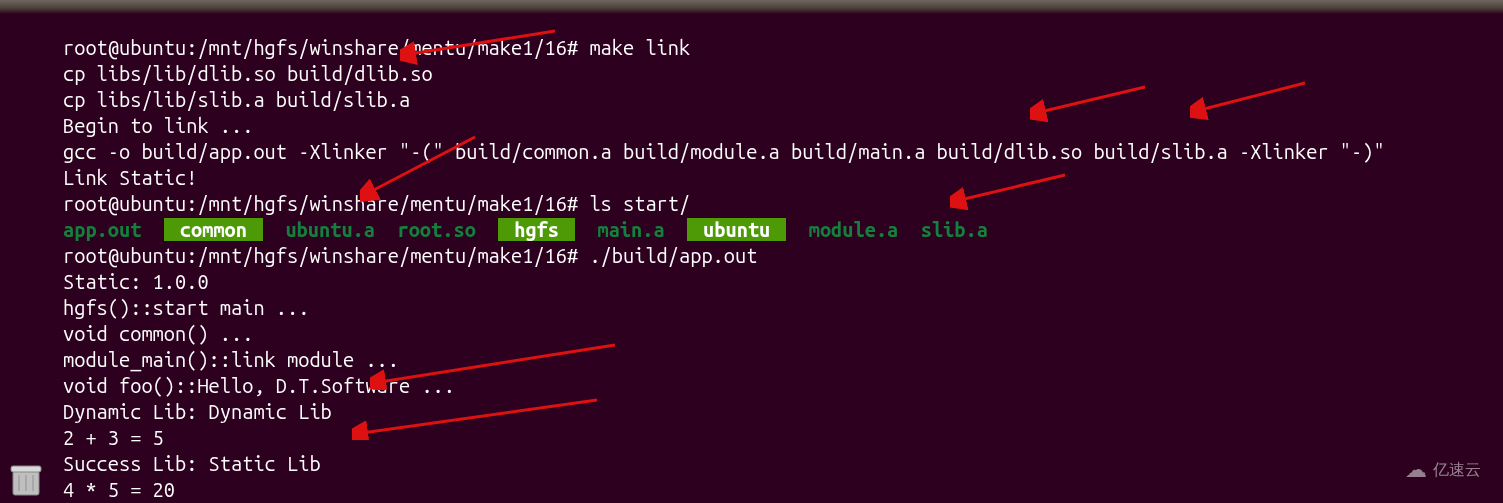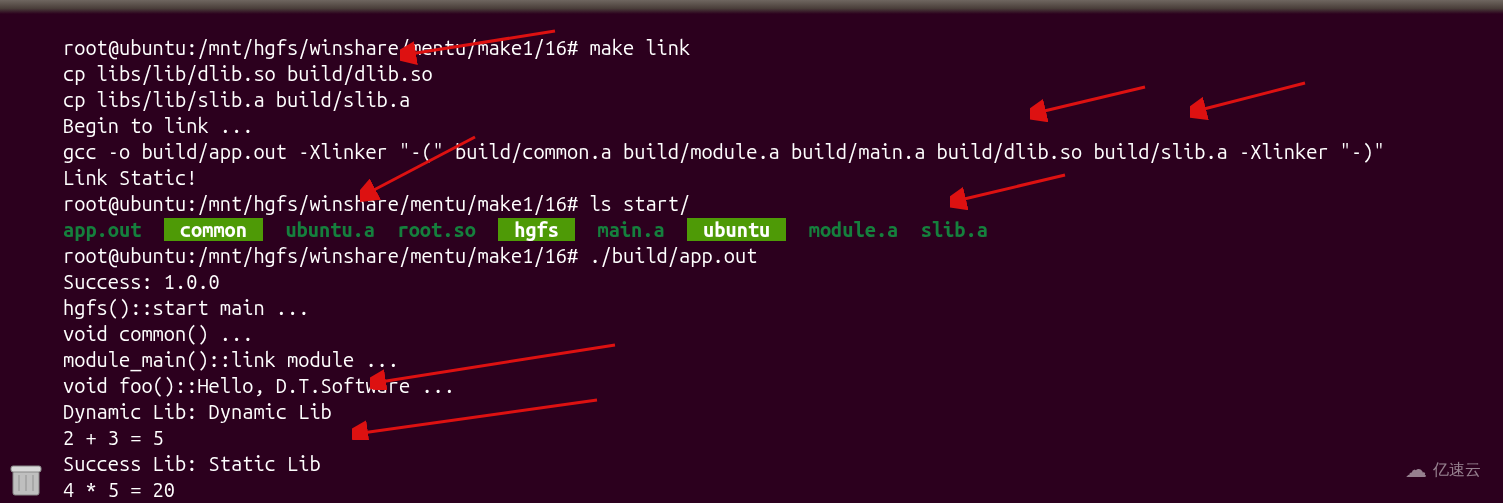--- a/index.html
+++ b/index.html
@@ -67,21 +67,21 @@
 <div class="terminal">
 <span><span>root@ubuntu:/mnt/hgfs/winshare/mentu/make1/16# </span><span>make link</span></span>
 <span>cp libs/lib/dlib.so build/dlib.so</span>
 <span>cp libs/lib/slib.a build/slib.a</span>
 <span>Begin to link ...</span>
 <span>gcc -o build/app.out -Xlinker "-(" build/common.a build/module.a build/main.a build/dlib.so build/slib.a -Xlinker "-)"</span>
 <span>Link Static!</span>
 <span><span>root@ubuntu:/mnt/hgfs/winshare/mentu/make1/16# </span><span>ls start/</span></span>
 <span><span class="green-bold">app.out</span>  <span class="blue-bold-hl">common</span>  <span class="green-bold">ubuntu.a</span>  <span class="green-bold">root.so</span>  <span class="blue-bold-hl">hgfs</span>  <span class="green-bold">main.a</span>  <span class="blue-bold-hl">ubuntu</span>  <span class="green-bold">module.a</span>  <span class="green-bold">slib.a</span></span>
 <span><span>root@ubuntu:/mnt/hgfs/winshare/mentu/make1/16# </span><span>./build/app.out</span></span>
-<span>Success: 1.0.0</span>
+<span>Static: 1.0.0</span>
 <span>hgfs()::start main ...</span>
 <span>void common() ...</span>
 <span>module_main()::link module ...</span>
 <span>void foo()::Hello, D.T.Software ...</span>
 <span>Dynamic Lib: Dynamic Lib</span>
 <span>2 + 3 = 5</span>
 <span>Success Lib: Static Lib</span>
 <span>4 * 5 = 20</span>
 
 </div>

